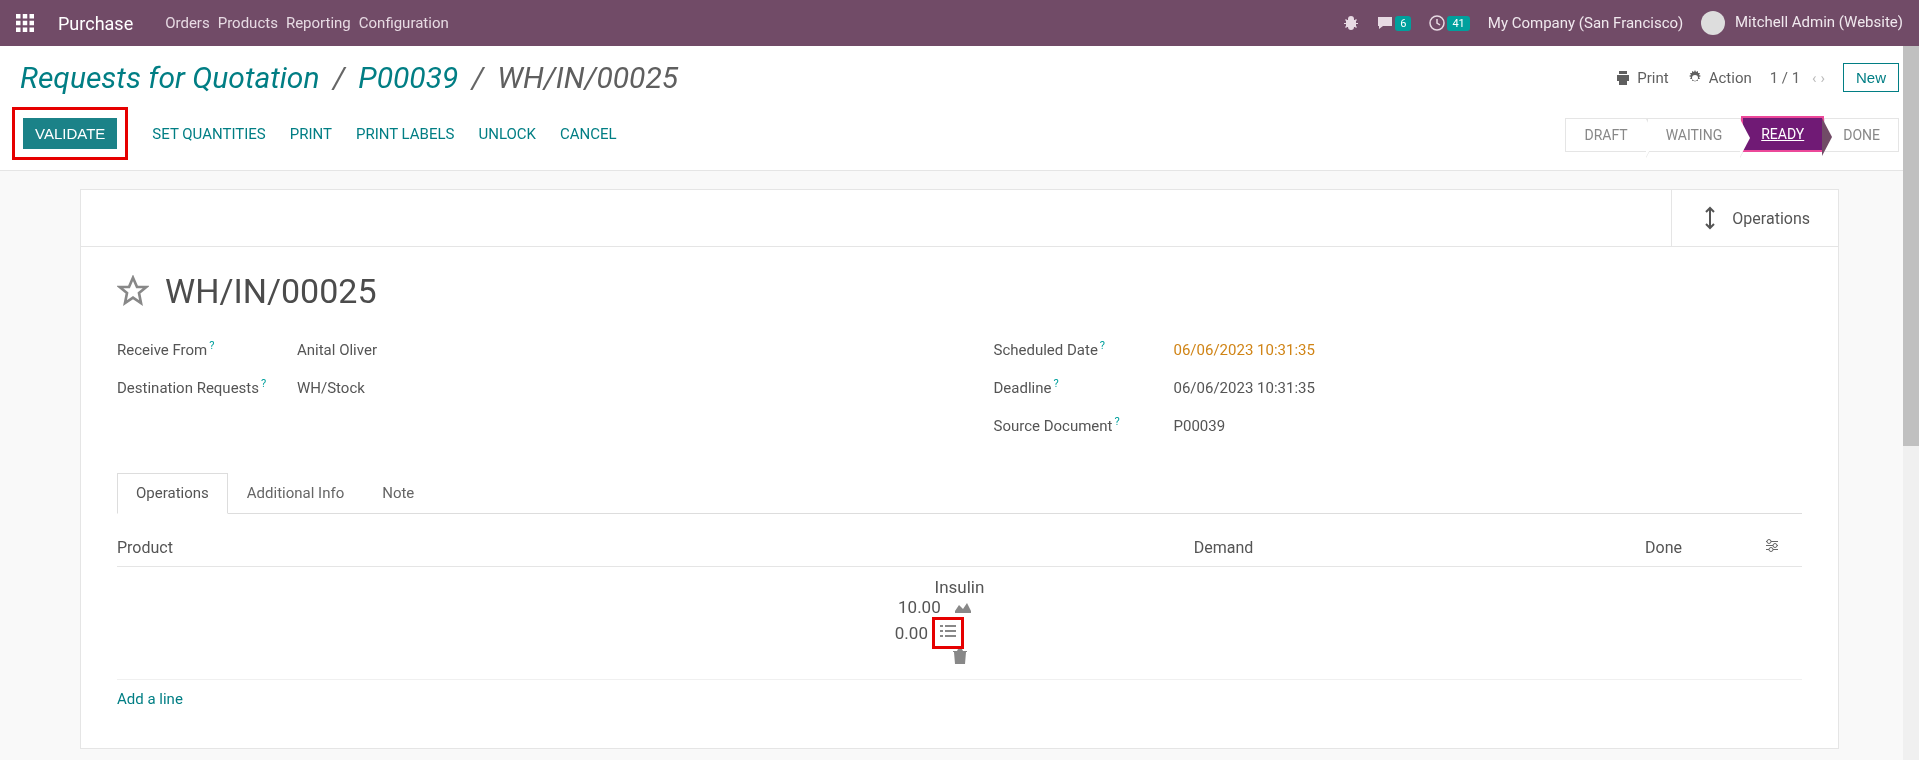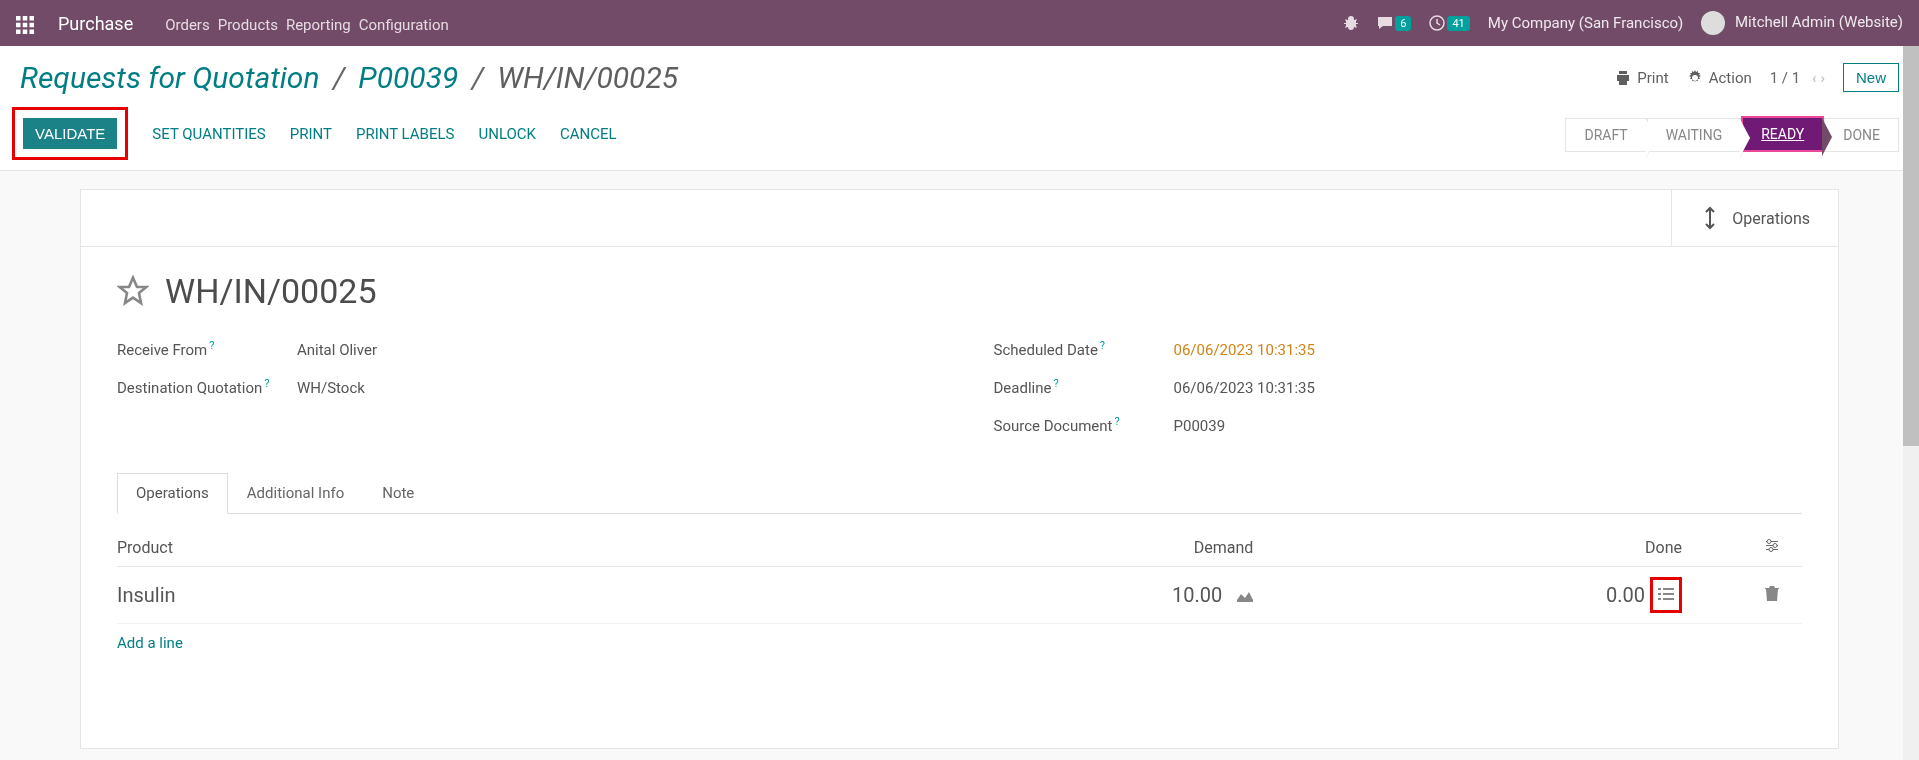--- a/index.html
+++ b/index.html
@@ -1,20 +1,20 @@
 <!DOCTYPE html>
 <html><head>
 <meta charset="utf-8">
 <style>
 * { margin: 0; padding: 0; box-sizing: border-box; }
 body { font-family: -apple-system, BlinkMacSystemFont, "Segoe UI", Roboto, sans-serif; background: #f9f9f9; width: 1919px; }
 
 
 .navbar { background: #714B67; height: 46px; display: flex; align-items: center; padding: 0 16px; color: #f0e8ee; }
-.navbar-left { display: flex; align-items: flex-end; gap: 24px; }
+.navbar-left { display: flex; align-items: center; gap: 24px; }
 .apps-icon { width: 18px; height: 18px; display: inline-flex; }
 .app-name { font-size: 18px; font-weight: 400; color: #fff; }
 .nav-menu { display: flex; gap: 8px; margin-left: 8px; }
 .nav-item { font-size: 15px; color: #e7dae3; cursor: pointer; }
 .navbar-right { margin-left: auto; display: flex; align-items: center; gap: 18px; font-size: 15px; }
 .nav-icon { position: relative; display: inline-flex; align-items: center; }
 .badge { background: #00A09D; color: #fff; font-size: 11px; padding: 1px 5px; border-radius: 3px; margin-left: 2px; }
 .avatar { width: 24px; height: 24px; border-radius: 50%; background: #ddd; display: inline-block; vertical-align: middle; margin-right: 6px; }
 
 
@@ -69,21 +69,21 @@
 .tab { padding: 10px 18px; font-size: 15px; color: #666; border: 1px solid transparent; cursor: pointer; }
 .tab.active { border: 1px solid #ddd; border-bottom: 1px solid #fff; margin-bottom: -1px; background: #fff; color: #555; }
 
 
 .ops-table { margin-top: 16px; }
 .table-header { display: flex; border-bottom: 1px solid #e5e5e5; padding: 8px 0; font-size: 16px; color: #555; }
 .col-product { flex: 3; }
 .col-demand { flex: 1.5; text-align: right; padding-right: 50px; }
 .col-done { flex: 1.5; text-align: right; padding-right: 60px; }
 .col-actions { width: 60px; text-align: center; }
-.table-row { display: flex; border-bottom: 1px solid #f0f0f0; padding: 10px 0; font-size: 20px; color: #555; align-items: center; }
+.table-row { display: flex; border-bottom: 1px solid #f0f0f0; padding: 10px 0; font-size: 17px; color: #555; align-items: center; flex-direction: column; }
 .chart-icon { margin-left: 10px; color: #888; }
 .details-icon { margin-left: 10px; color: #888; }
 .details-highlight { border: 3px solid #e60000; padding: 3px 5px; display: inline-block; }
 .trash-icon { color: #888; }
 .add-line { color: #017e84; cursor: pointer; padding: 10px 0; font-size: 15px; }
 
 .scrollbar { position: fixed; right: 0; top: 46px; bottom: 0; width: 16px; background: #f0f0f0; }
 .scrollbar-thumb { background: #c0c0c0; width: 100%; height: 400px; }
 </style>
 </head>
@@ -213,21 +213,21 @@
       <div class="fields-grid">
         <div class="fields-col">
           <div class="field-row">
             <span class="field-label">
               <span>Receive From</span><span class="field-help">?</span>
             </span>
             <span class="field-value">Anital Oliver</span>
           </div>
           <div class="field-row">
             <span class="field-label">
-              <span>Destination Quotation</span><span class="field-help">?</span>
+              <span>Destination Requests</span><span class="field-help">?</span>
             </span>
             <span class="field-value">WH/Stock</span>
           </div>
         </div>
         <div class="fields-col">
           <div class="field-row">
             <span class="field-label">
               <span>Scheduled Date</span><span class="field-help">?</span>
             </span>
             <span class="field-value warn">06/06/2023 10:31:35</span>

